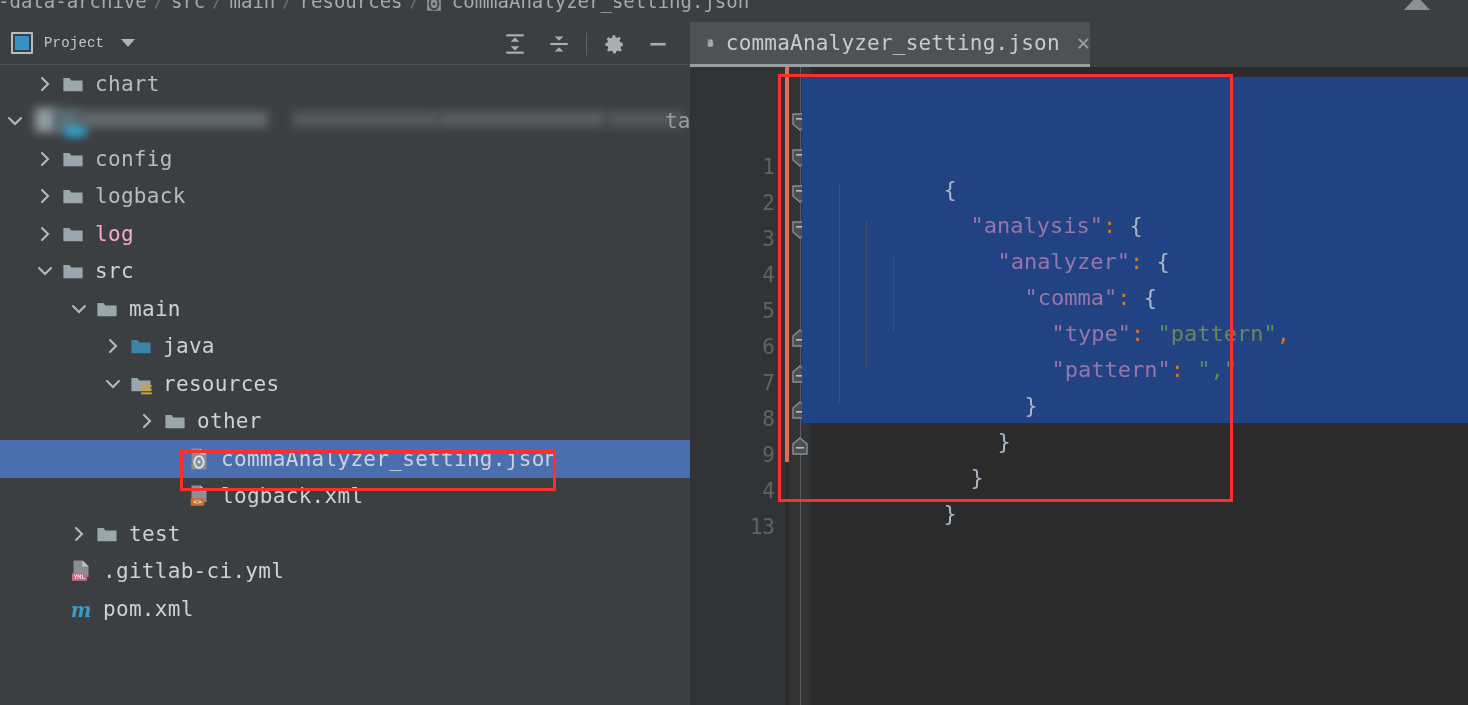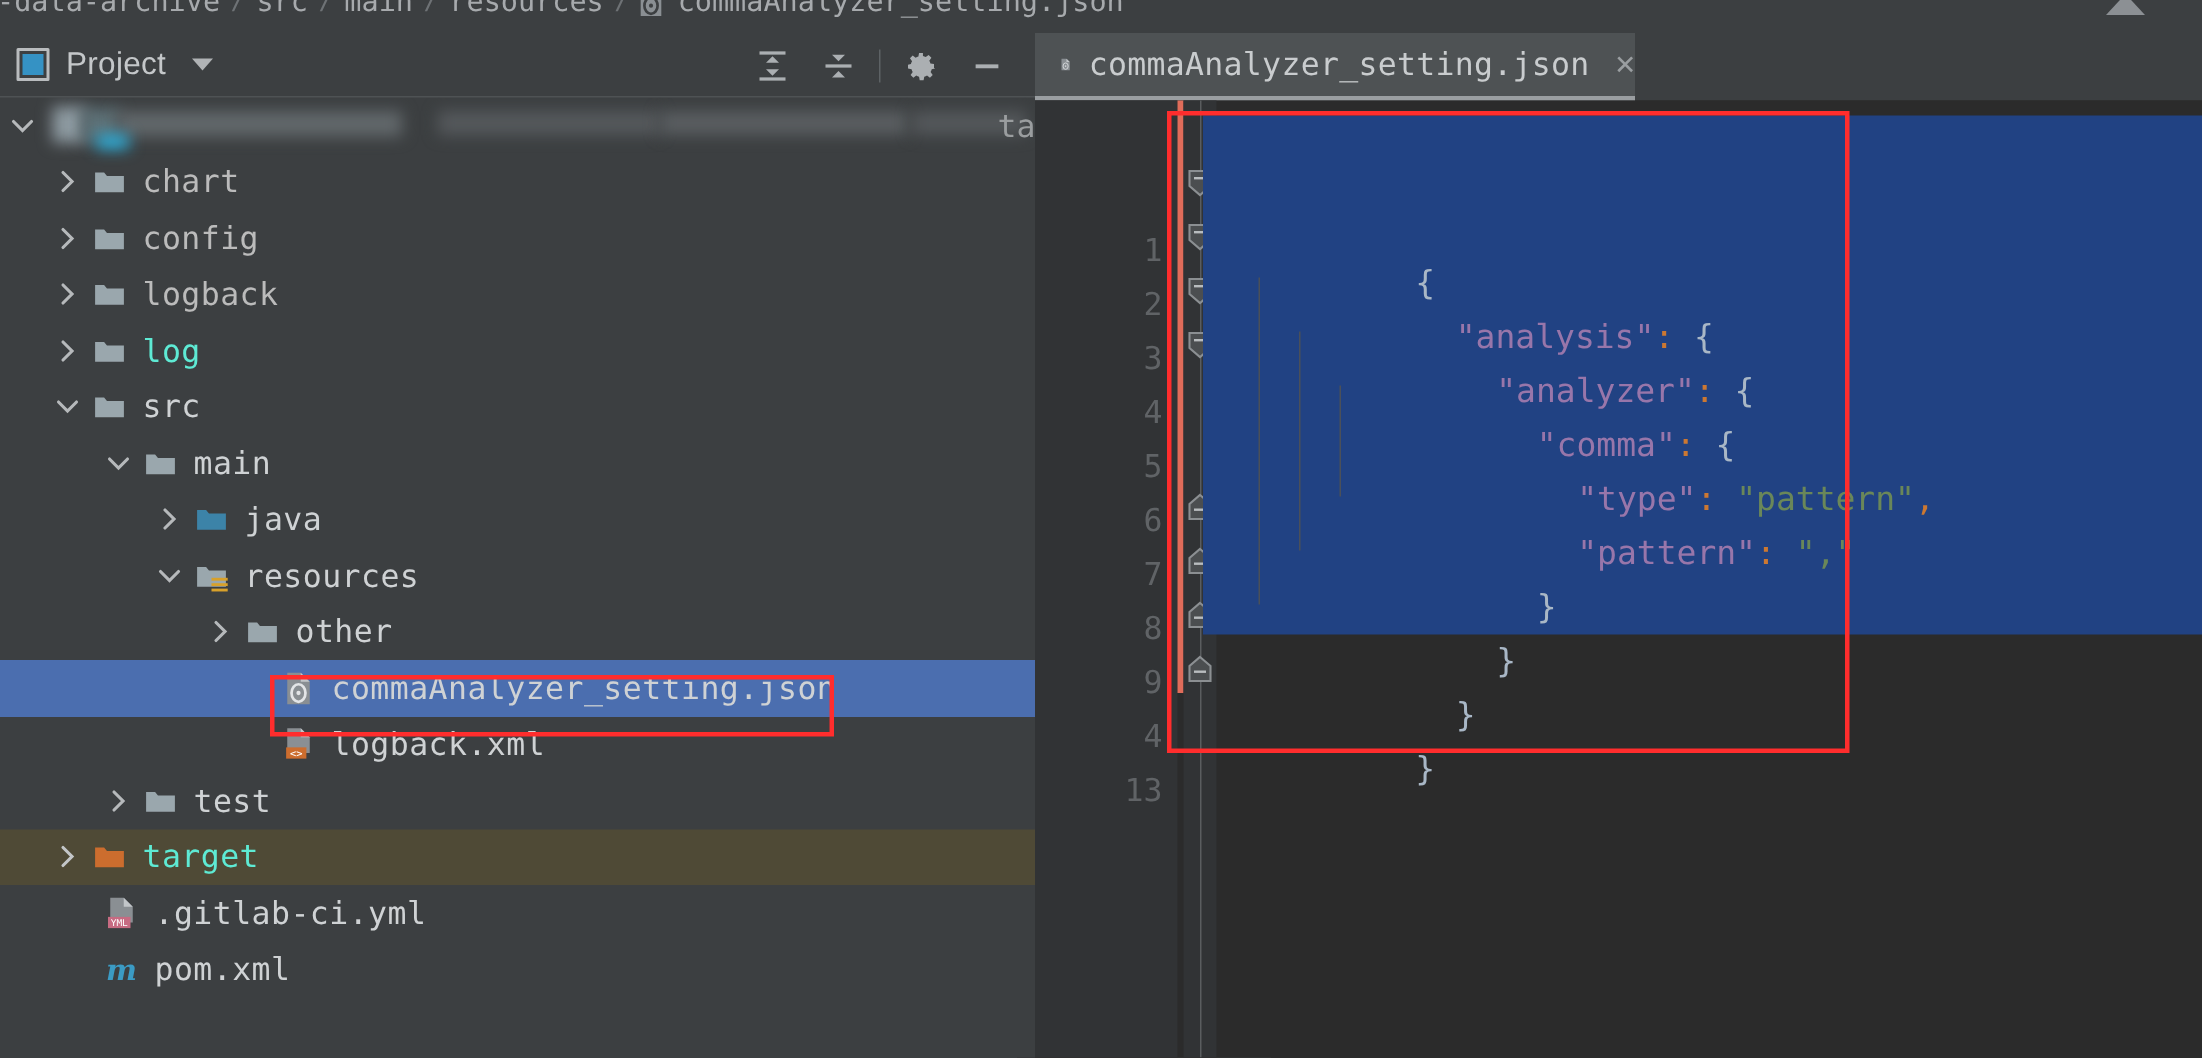--- a/index.html
+++ b/index.html
@@ -46,22 +46,22 @@
   .panel-title-wrap { display: flex; align-items: center; gap: 11px; padding-left: 11px; }
   .proj-icon {
     width: 22px; height: 22px; border: 2px solid #b9bcbe; border-radius: 1px;
     background: #3c3f41; position: relative;
   }
   .proj-icon::after {
     content: ""; position: absolute; left: 2px; top: 2px; right: 2px; bottom: 2px;
     background: #3592c4;
   }
   .panel-title {
-    font-family: Liberation Sans, sans-serif;
-    font-size: 21px; color: #c4c7c9; letter-spacing: 0.2px;
+    font-family: Liberation Mono, monospace;
+    font-size: 14px; color: #c4c7c9; letter-spacing: 0.2px;
   }
   .caret-down {
     width: 0; height: 0; border-left: 7px solid transparent;
     border-right: 7px solid transparent; border-top: 8px solid #b0b3b5;
     margin-left: 6px;
   }
   .panel-tools {
     position: absolute; right: 10px; top: 0; height: 43px;
     display: flex; align-items: center; gap: 0px;
   }
@@ -83,21 +83,21 @@
   .tree-row.excluded-row { background: #4f4a36; }
   .twisty {
     width: 30px; height: 37.5px; display: flex; align-items: center; justify-content: center;
     flex: 0 0 auto;
   }
   .node-icon { width: 26px; height: 26px; flex: 0 0 auto; display: flex; align-items: center; justify-content: center; }
   .node-label {
     font-family: "DejaVu Sans Mono", "Liberation Mono", monospace;
     font-size: 21px; color: #bbbbbb; padding-left: 9px; letter-spacing: 0.3px;
   }
-  .node-label.yellow { color: #5eead4; }
+  .node-label.yellow { color: #f9a8d4; }
   .node-label.white { color: #cfd2d4; }
   .blurpatch { position: absolute; filter: blur(5px); }
 
   
   .editor-area {
     position: absolute; left: 690px; top: 22px; width: 778px; height: 683px;
     background: #2b2b2b;
   }
   .tabbar {
     position: absolute; left: 0; top: 0; width: 778px; height: 45px;
@@ -241,20 +241,35 @@
         <span class="tool-btn">
           <svg width="26" height="26" viewBox="0 0 24 24">
             <rect x="5" y="11" width="14" height="2.4" fill="#abafb2"></rect>
           </svg>
         </span>
       </div>
     </div>
 
     <div class="tree">
 
+      <div class="tree-row">
+        <span style="width:30px;flex:0 0 auto;"></span>
+        <span class="twisty">
+          <svg width="20" height="20" viewBox="0 0 20 20">
+              <path d="M7 4 L13 10 L7 16" fill="none" stroke="#b6b9bb" stroke-width="2.1" stroke-linecap="round"></path>
+            </svg>
+        </span>
+        <span class="node-icon">
+          <svg width="24" height="24" viewBox="0 0 20 20">
+              <path d="M2 5h5l1.6 2H18v9H2z" fill="#9aa7ad"></path>
+            </svg>
+        </span>
+        <span class="node-label">chart</span>
+      </div>
+
       <div class="tree-row" style="height:37.5px;">
         <span class="twisty">
           <svg width="20" height="20" viewBox="0 0 20 20">
               <path d="M4 7 L10 13 L16 7" fill="none" stroke="#b6b9bb" stroke-width="2.1" stroke-linecap="round"></path>
             </svg>
         </span>
         <span style="position:relative; display:inline-block; width:640px; height:28px;">
           <span class="blurpatch" style="left:5px;  top:1px;  width:22px; height:24px; background:#8f9ca3;"></span>
           <span class="blurpatch" style="left:24px; top:2px;  width:26px; height:22px; background:#5e7177;"></span>
           <span class="blurpatch" style="left:48px; top:4px;  width:190px;height:17px; background:#62686b;"></span>
@@ -271,35 +286,20 @@
         <span class="twisty">
           <svg width="20" height="20" viewBox="0 0 20 20">
               <path d="M7 4 L13 10 L7 16" fill="none" stroke="#b6b9bb" stroke-width="2.1" stroke-linecap="round"></path>
             </svg>
         </span>
         <span class="node-icon">
           <svg width="24" height="24" viewBox="0 0 20 20">
               <path d="M2 5h5l1.6 2H18v9H2z" fill="#9aa7ad"></path>
             </svg>
         </span>
-        <span class="node-label">chart</span>
-      </div>
-
-      <div class="tree-row">
-        <span style="width:30px;flex:0 0 auto;"></span>
-        <span class="twisty">
-          <svg width="20" height="20" viewBox="0 0 20 20">
-              <path d="M7 4 L13 10 L7 16" fill="none" stroke="#b6b9bb" stroke-width="2.1" stroke-linecap="round"></path>
-            </svg>
-        </span>
-        <span class="node-icon">
-          <svg width="24" height="24" viewBox="0 0 20 20">
-              <path d="M2 5h5l1.6 2H18v9H2z" fill="#9aa7ad"></path>
-            </svg>
-        </span>
         <span class="node-label">config</span>
       </div>
 
       <div class="tree-row">
         <span style="width:30px;flex:0 0 auto;"></span>
         <span class="twisty">
           <svg width="20" height="20" viewBox="0 0 20 20">
               <path d="M7 4 L13 10 L7 16" fill="none" stroke="#b6b9bb" stroke-width="2.1" stroke-linecap="round"></path>
             </svg>
         </span>
@@ -438,34 +438,20 @@
             </svg>
         </span>
         <span class="node-icon">
           <svg width="24" height="24" viewBox="0 0 20 20">
               <path d="M2 5h5l1.6 2H18v9H2z" fill="#9aa7ad"></path>
             </svg>
         </span>
         <span class="node-label white">test</span>
       </div>
 
-      <div class="tree-row excluded-row">
-        <span style="width:30px;flex:0 0 auto;"></span>
-        <span class="twisty">
-          <svg width="20" height="20" viewBox="0 0 20 20">
-              <path d="M7 4 L13 10 L7 16" fill="none" stroke="#c3c6c8" stroke-width="2.1" stroke-linecap="round"></path>
-            </svg>
-        </span>
-        <span class="node-icon">
-          <svg width="24" height="24" viewBox="0 0 20 20">
-              <path d="M2 5h5l1.6 2H18v9H2z" fill="#cc6d2e"></path>
-            </svg>
-        </span>
-        <span class="node-label yellow">target</span>
-      </div>
 
 
       <div class="tree-row">
         <span style="width:68px;flex:0 0 auto;"></span>
         <span class="node-icon">
           <svg width="24" height="24" viewBox="0 0 16 16">
             <path d="M3 1h6l4 4v7H3z" fill="#8a8f93"></path>
               <path d="M9 1l4 4H9z" fill="#c2c6c9"></path>
             <rect x="2" y="9.5" width="10" height="5" fill="#c76b82"></rect>
             <text x="7" y="13.5" font-size="4.2" fill="#fff" text-anchor="middle" font-family="monospace">YML</text>

